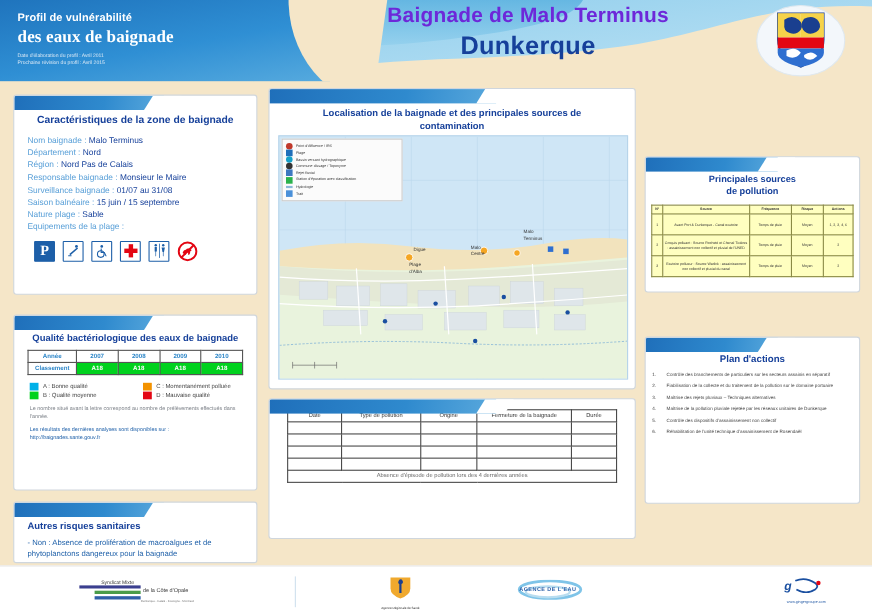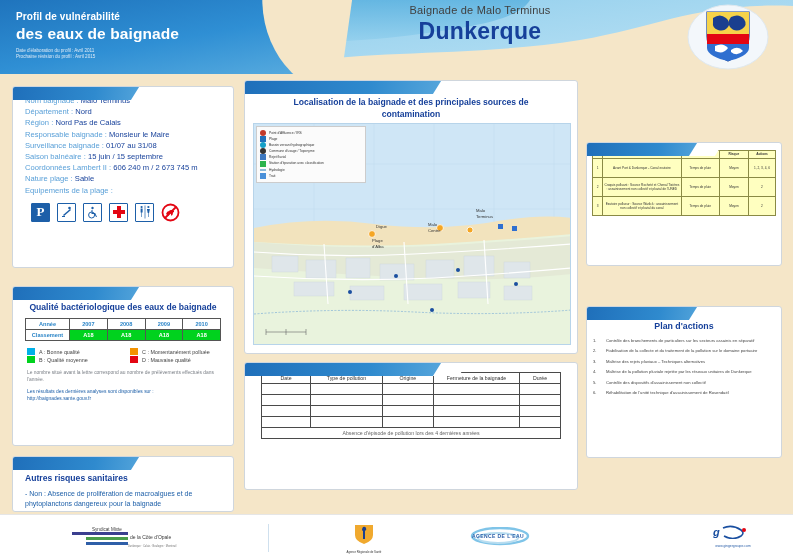--- a/index.html
+++ b/index.html
@@ -31,25 +31,25 @@
     content:""; position:absolute; right:-46px; top:-10px;
     width: 90px; height: 100px; background:#f5e6c8;
     border-radius: 0 0 0 100%;
     transform: rotate(8deg);
   }
   .hdr-wave {
     position: absolute; left: 230px; top: 0; width: 563px; height: 74px;
   }
   .hdr-title-block { position: absolute; left: 16px; top: 8px; width: 250px; color:#fff; z-index:4;}
   .hdr-title-l1 { font-size: 10px; font-weight: bold; line-height: 17px; letter-spacing:.1px;}
-  .hdr-title-l2 { font-size: 15.5px; font-weight: bold; line-height: 18px; letter-spacing:.1px;}
+  .hdr-title-l2 { font-size: 15.5px; font-weight: bold; line-height: 18px; letter-spacing:.1px;font-family:Liberation Serif, serif;}
   .hdr-dates { margin-top: 5px; font-size: 4.6px; line-height: 6px; color:#dceaf6; }
 
   .hdr-center { position:absolute; left: 300px; top: 4px; width: 360px; text-align:center; z-index:5;}
-  .hdr-sub { font-size: 11px; color:#404040; font-weight: 400; letter-spacing:.2px;}
+  .hdr-sub { font-size: 19px; color:#6d28d9; font-weight: 700; letter-spacing:.2px;}
   .hdr-city { font-size: 23px; color:#16409a; font-weight: bold; margin-top: 2px; letter-spacing:.3px;}
 
   
   .crest-wrap {
     position:absolute; right: 24px; top: 4px; width: 82px; height: 66px; z-index:6;
   }
 
   
   .panel {
     position: absolute;
@@ -197,28 +197,28 @@
         <path d="M20 30 L62 30 L62 40 L20 40 Z" fill="#e30613"></path>
         <path d="M20 40 L62 40 L62 44 C62 50 52 55 41 57 C30 55 20 50 20 44 Z" fill="#2f6fd0"></path>
         <path d="M28 42 q8 -4 13 2 q-5 7 -13 3 Z" fill="#ffffff"></path>
         <path d="M44 46 q7 -5 12 1 q-6 6 -12 1 Z" fill="#ffffff"></path>
       </svg>
     </div>
   </div>
 
   <div class="panel" id="p-carac">
     <div class="tab"></div>
+    <div class="panel-title">Caractéristiques de la zone de baignade</div>
     <div class="carac-list">
       <div><span>Nom baignade :</span> <span class="v">Malo Terminus</span></div>
       <div><span>Département :</span> <span class="v">Nord</span></div>
       <div><span>Région :</span> <span class="v">Nord Pas de Calais</span></div>
       <div><span>Responsable baignade :</span> <span class="v">Monsieur le Maire</span></div>
       <div><span>Surveillance baignade :</span> <span class="v">01/07 au 31/08</span></div>
       <div><span>Saison balnéaire :</span> <span class="v">15 juin / 15 septembre</span></div>
-      <div><span>Coordonnées Lambert II :</span> <span class="v">606 240 m / 2 673 745 m</span></div>
       <div><span>Nature plage :</span> <span class="v">Sable</span></div>
       <div><span>Equipements de la plage :</span></div>
     </div>
     <div class="equip-icons">
       <div class="eq park">P</div>
       <div class="eq">
         <svg width="13" height="13" viewBox="0 0 13 13">
             <path d="M3 9 L10 3 L11 4 L4 10 Z" fill="#1d5fa8"></path>
             <path d="M2 10 h3 v1 h-3z" fill="#1d5fa8"></path>
             <circle cx="9.5" cy="2" r="1.3" fill="#1d5fa8"></circle>
@@ -460,20 +460,24 @@
           </tr>
       <tr>
         <td class="foot" colspan="5">Absence d'épisode de pollution lors des 4 dernières années</td>
       </tr>
     </tbody>
       </table>
   </div>
 
   <div class="panel" id="p-sources">
     <div class="tab"></div>
+    <div class="panel-title">
+      <div>Principales sources</div>
+      <div>de pollution</div>
+    </div>
     <table class="stab">
       <tbody>
           <tr>
         <th style="width:9px">N°</th>
         <th style="width:70px">Source</th>
         <th style="width:34px">Fréquence</th>
         <th style="width:26px">Risque</th>
         <th style="width:24px">Actions</th>
       </tr>
       <tr>

